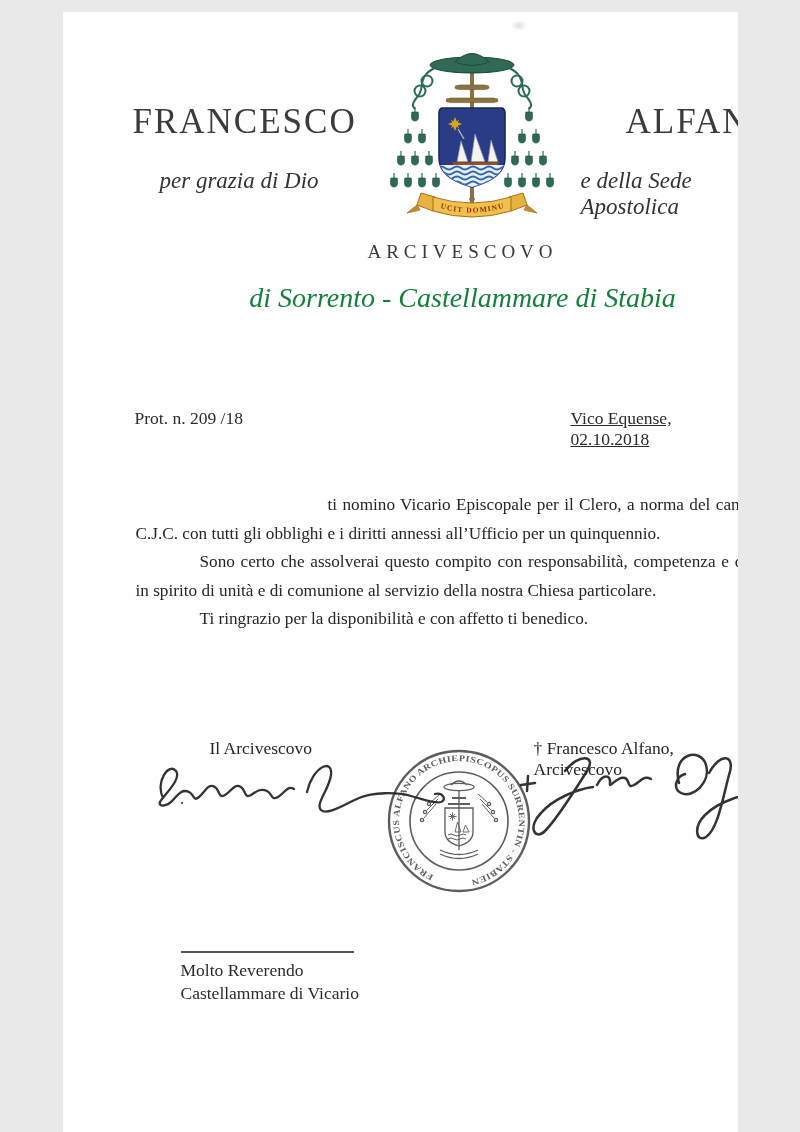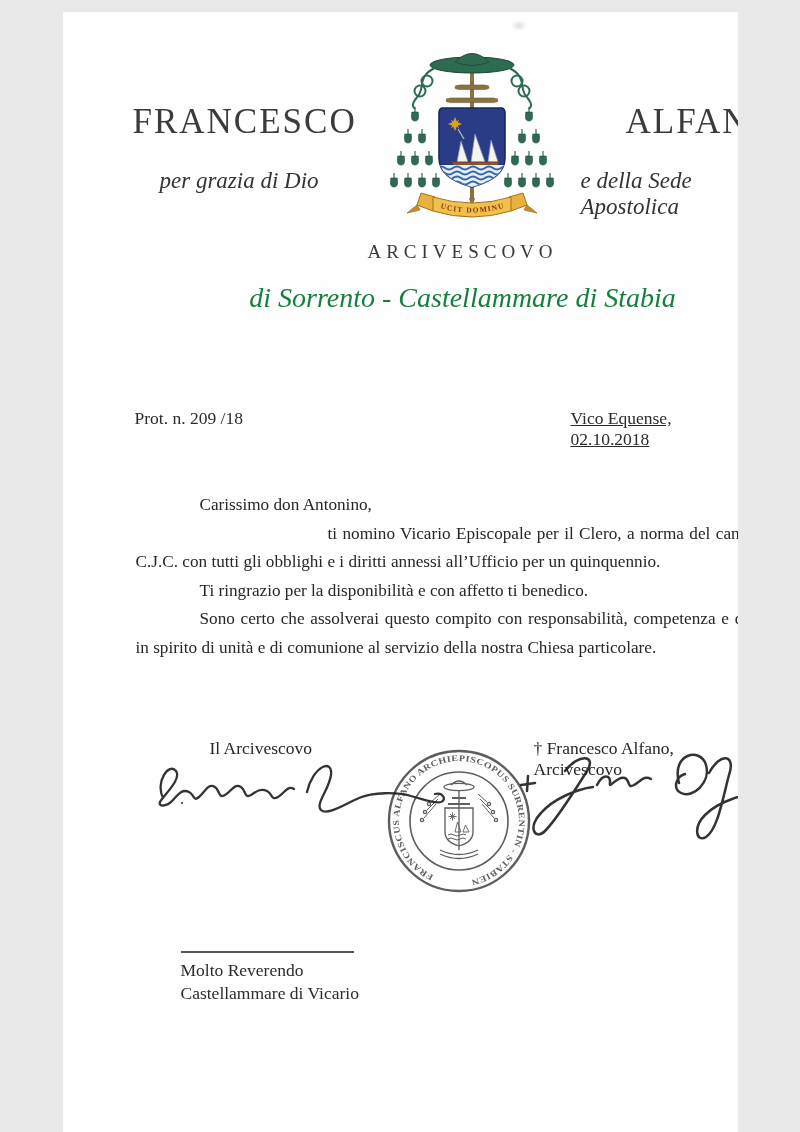--- a/index.html
+++ b/index.html
@@ -145,24 +145,23 @@
     </g>
   </svg>
 
   <div class="abs center-line arch-title" style="top:229px;">ARCIVESCOVO</div>
   <div class="abs center-line diocese" style="top:270px;">di Sorrento - Castellammare di Stabia</div>
 
   <div class="abs ref-line" style="left:72px;top:396px;">Prot. n. 209 /18</div>
   <div class="abs ref-line" style="left:508px;top:396px;text-decoration:underline;">Vico Equense, 02.10.2018</div>
 
   <div class="abs body-block">
-    <p class="indent-small">Carissimo don Antonino,</p>
     <p class="indent-big">ti nomino Vicario Episcopale per il Clero, a norma del can. 477 del C.J.C. con tutti gli obblighi e i diritti annessi all’Ufficio per un quinquennio.</p>
+    <p class="indent-small">Sono certo che assolverai questo compito con responsabilità, competenza e dedizione in spirito di unità e di comunione al servizio della nostra Chiesa particolare.</p>
     <p class="indent-small">Ti ringrazio per la disponibilità e con affetto ti benedico.</p>
-    <p class="indent-small">Sono certo che assolverai questo compito con responsabilità, competenza e dedizione in spirito di unità e di comunione al servizio della nostra Chiesa particolare.</p>
   </div>
 
   <div class="abs sig-title" style="left:147px;top:726px;">Il Arcivescovo</div>
   <div class="abs sig-title" style="left:471px;top:726px;">† Francesco Alfano, Arcivescovo</div>
 
   <svg class="abs" style="left:321px;top:734px;" width="150" height="150" viewBox="0 0 150 150" opacity="0.88">
     <circle cx="75" cy="75" r="70" fill="none" stroke="#474747" stroke-width="2.4"></circle>
     <circle cx="75" cy="75" r="49" fill="none" stroke="#474747" stroke-width="1.6"></circle>
     <path id="sealTextPath" d="M49.6,129.4 A60,60 0 1 1 80.2,134.8" fill="none"></path>
     <text font-size="8.6" letter-spacing="0.4" fill="#474747" font-weight="bold">

